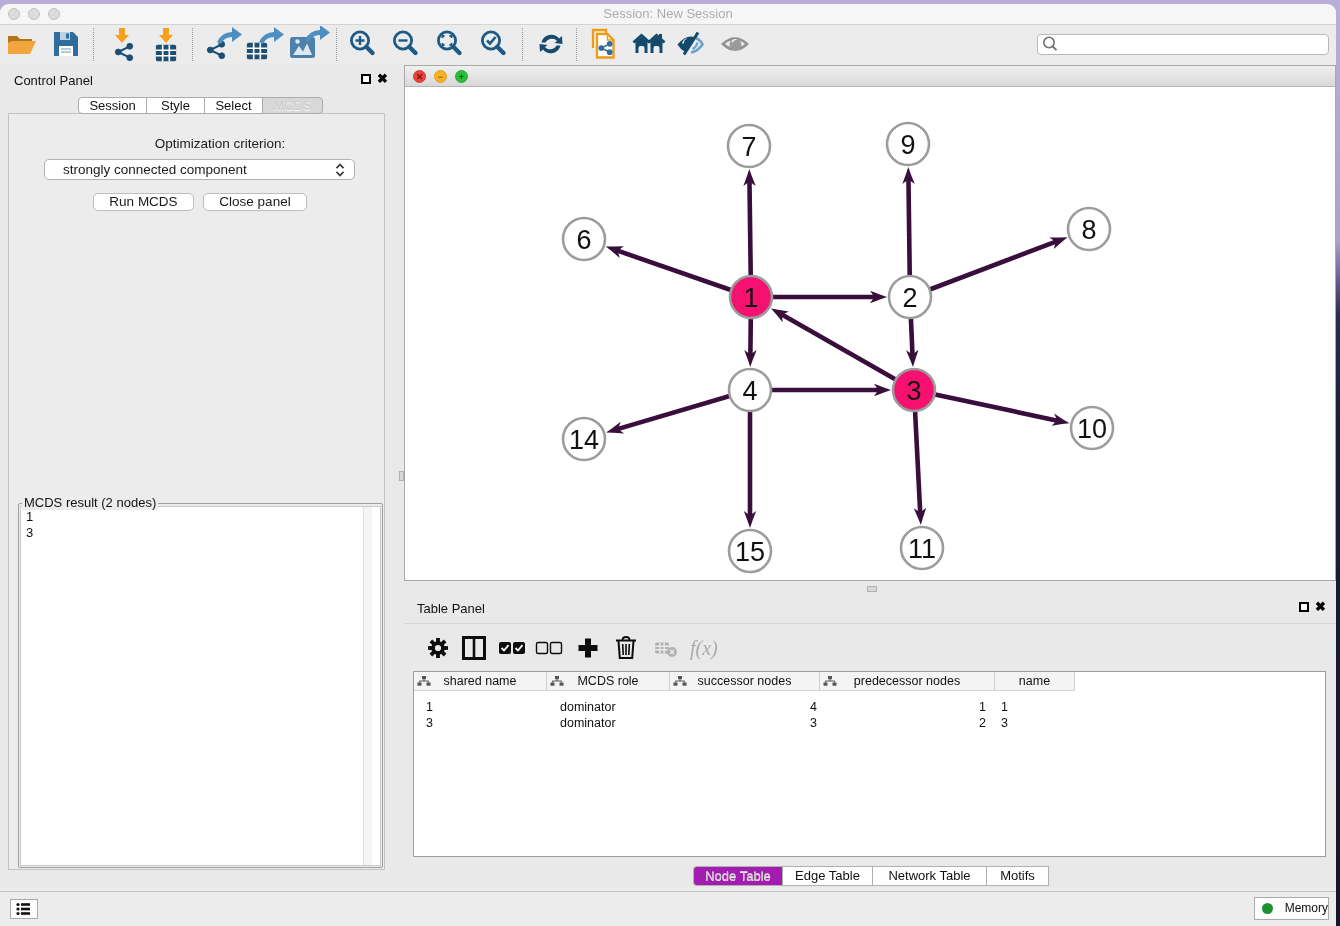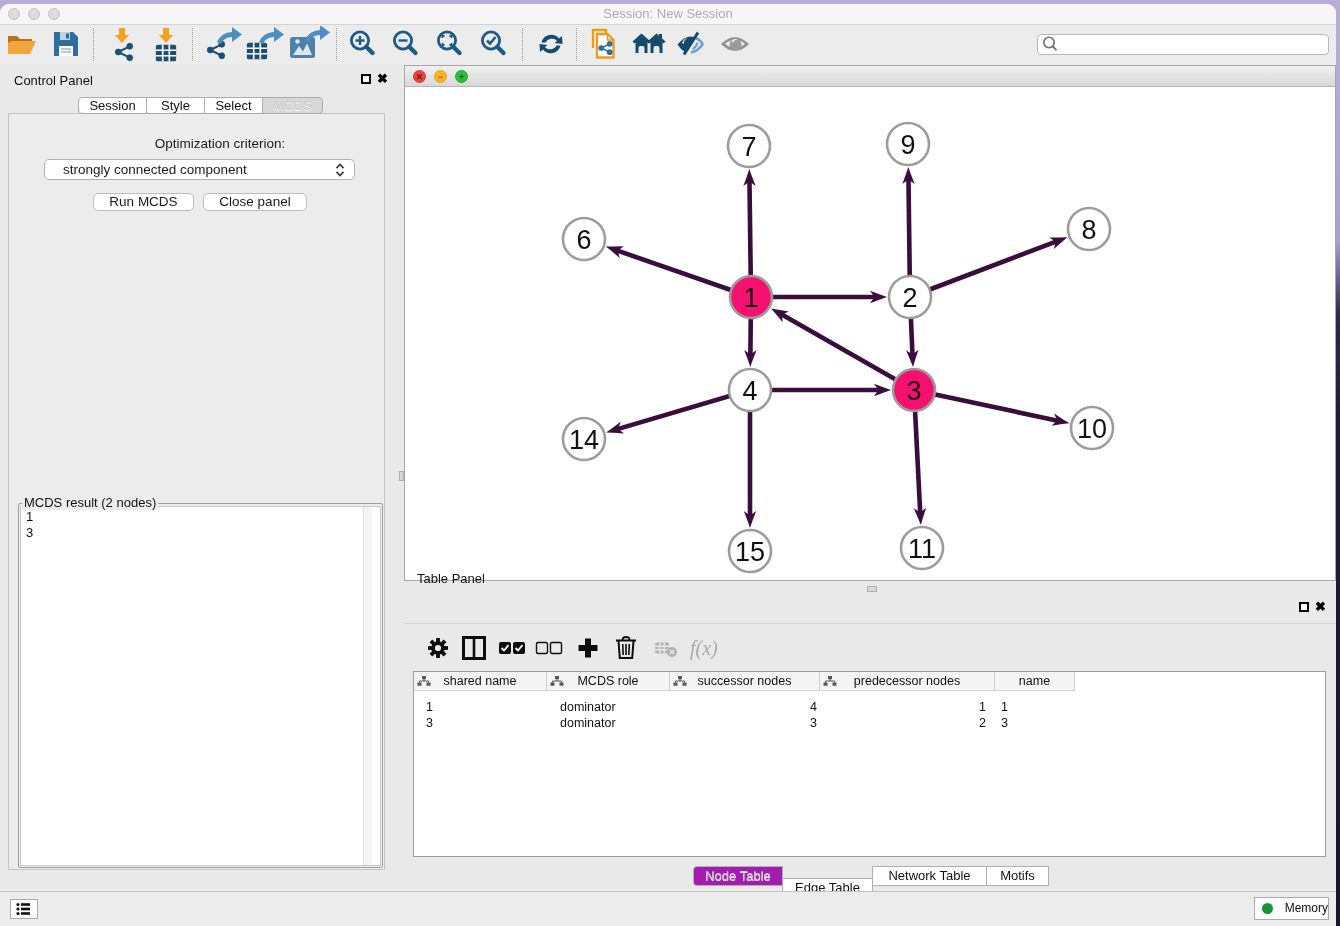--- a/index.html
+++ b/index.html
@@ -32,21 +32,21 @@
 #vhandle { position:absolute; left:399px; top:471px; width:5px; height:10px; background:#d8d8d8; border:1px solid #b0b0b0; }
 
 #netwin { position:absolute; left:404px; top:65px; width:932px; height:516px; border:1px solid #a8a8a8; background:#fff; }
 #nettitle { position:absolute; left:404px; top:65px; width:932px; height:22px; background:linear-gradient(#f0f0f0,#d8d8d8); border:1px solid #a8a8a8; border-bottom:1px solid #b5b5b5; }
 #netname { position:absolute; width:100%; text-align:center; top:4px; font-size:13px; font-weight:bold; color:#1a1a1a; }
 .mac { position:absolute; top:4px; width:13px; height:13px; border-radius:50%; font-size:9px; font-weight:bold; text-align:center; line-height:13px; }
 #hsplit { position:absolute; left:404px; top:581px; width:932px; height:14px; background:#e9e9e9; }
 #hhandle { position:absolute; left:867px; top:586px; width:10px; height:6px; background:#d8d8d8; border:1px solid #b0b0b0; }
 
 #tpanel { position:absolute; left:404px; top:595px; width:932px; height:293px; background:#e9e9e9; }
-#tphead { position:absolute; left:417px; top:571px; font-size:13px; color:#111; }
+#tphead { position:absolute; left:417px; top:601px; font-size:13px; color:#111; }
 #tptoolbar { position:absolute; left:404px; top:623px; width:932px; height:46px; border-top:1px solid #d6d6d6; }
 #tablebox { position:absolute; left:413px; top:671px; width:913px; height:186px; background:#fff; border:1px solid #9e9e9e; }
 .th { position:absolute; top:0; height:19px; border-right:1px solid #cfcfcf; border-bottom:1px solid #d4d4d4; background:#f4f4f4; font-size:12.5px; color:#111; text-align:center; line-height:19px; }
 .td { position:absolute; font-size:12.5px; color:#111; height:16px; line-height:16px; }
 .btab { position:absolute; top:866px; height:20px; background:#fff; border:1px solid #b0b0b0; font-size:13px; color:#111; text-align:center; line-height:18px; }
 
 #statusbar { position:absolute; left:0; top:891px; width:1336px; height:35px; background:#ececec; border-top:1px solid #c3c3c3; }
 #listbtn { position:absolute; left:10px; top:899px; width:28px; height:20px; background:#fdfdfd; border:1px solid #ababab; }
 #membtn { position:absolute; left:1254px; top:897px; width:75px; height:23px; background:#fdfdfd; border:1px solid #ababab; font-size:12px; color:#111; text-align:right; line-height:21px; padding-left:11px; }
 #memdot { position:absolute; left:1262px; top:903px; width:11px; height:11px; border-radius:50%; background:#1f9032; }
@@ -381,21 +381,21 @@
  <div class="td" style="left:406px;top:27px;width:166px;text-align:right;">1</div>
  <div class="td" style="left:587px;top:27px;">1</div>
  <div class="td" style="left:12px;top:43px;">3</div>
  <div class="td" style="left:146px;top:43px;">dominator</div>
  <div class="td" style="left:256px;top:43px;width:147px;text-align:right;">3</div>
  <div class="td" style="left:406px;top:43px;width:166px;text-align:right;">2</div>
  <div class="td" style="left:587px;top:43px;">3</div>
 </div>
 
 <div class="btab" style="left:693px;width:90px;border-radius:4px 0 0 4px;background:#a21caf;color:#c9c9c9;text-shadow:0 1px 0 #f2f2f2;">Node Table</div>
-<div class="btab" style="left:782px;width:91px;margin-top:12px;">Edge Table</div>
+<div class="btab" style="left:782px;width:91px;">Edge Table</div>
 <div class="btab" style="left:872px;width:115px;">Network Table</div>
 <div class="btab" style="left:986px;width:63px;">Motifs</div>
 
 <div id="statusbar"></div>
 <div id="listbtn">
     <svg width="26" height="18" viewBox="0 0 26 18" style="position:absolute;left:0;top:0;">
       <g fill="#111">
         <circle cx="7" cy="4.5" r="1.6"></circle>
         <circle cx="7" cy="9" r="1.6"></circle>
         <circle cx="7" cy="13.5" r="1.6"></circle>

